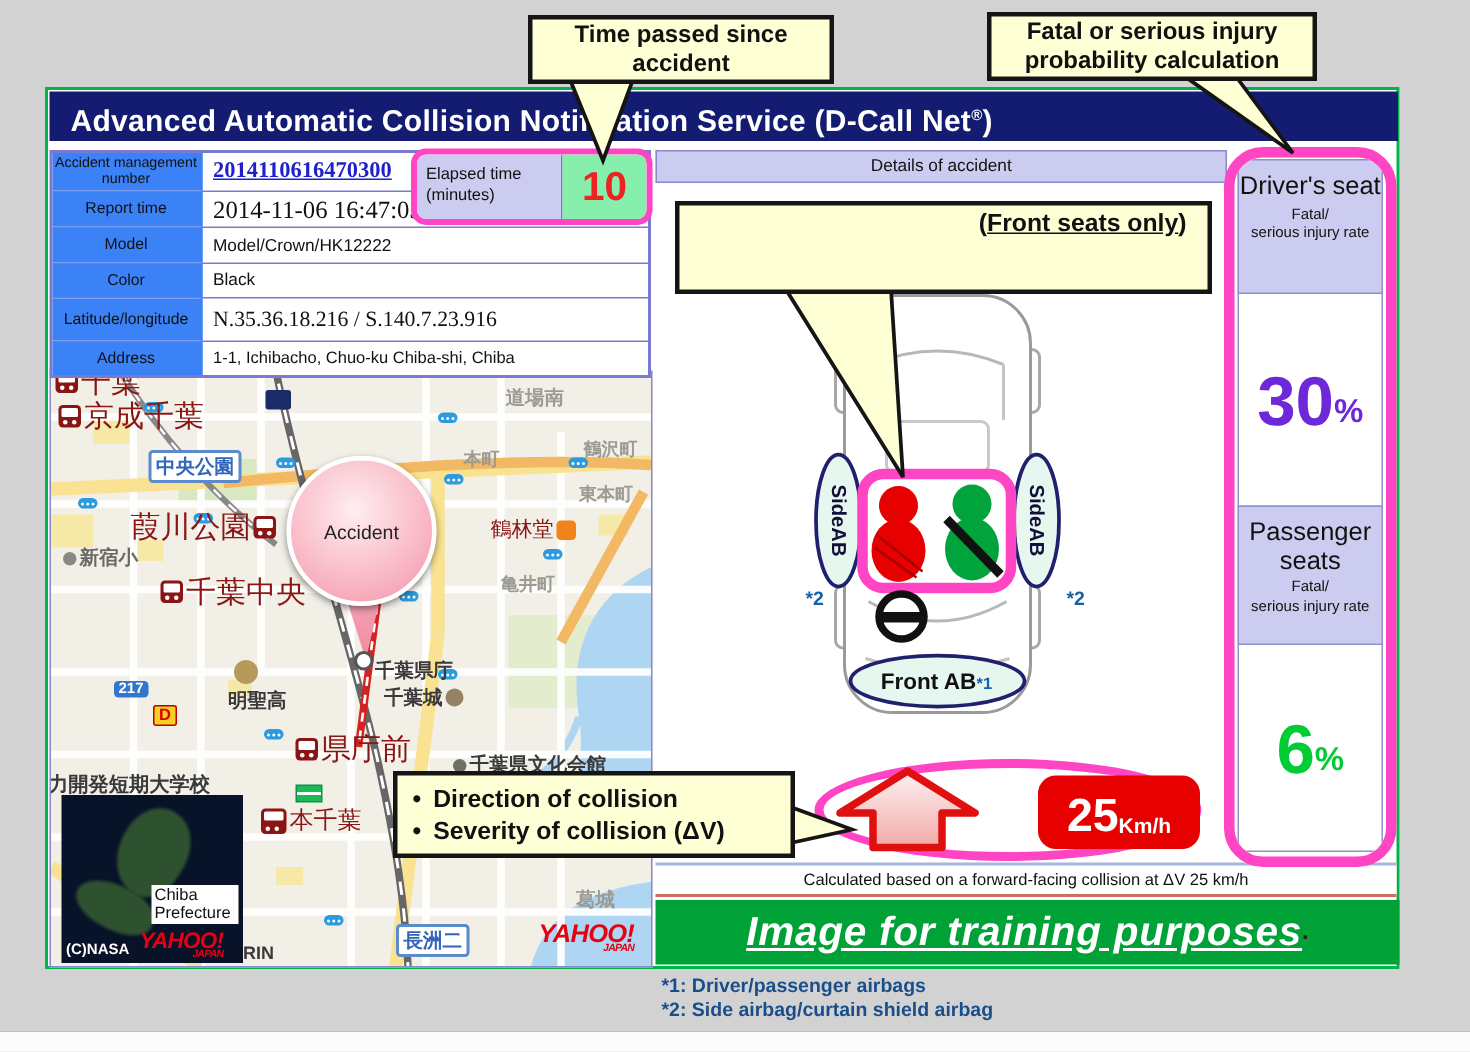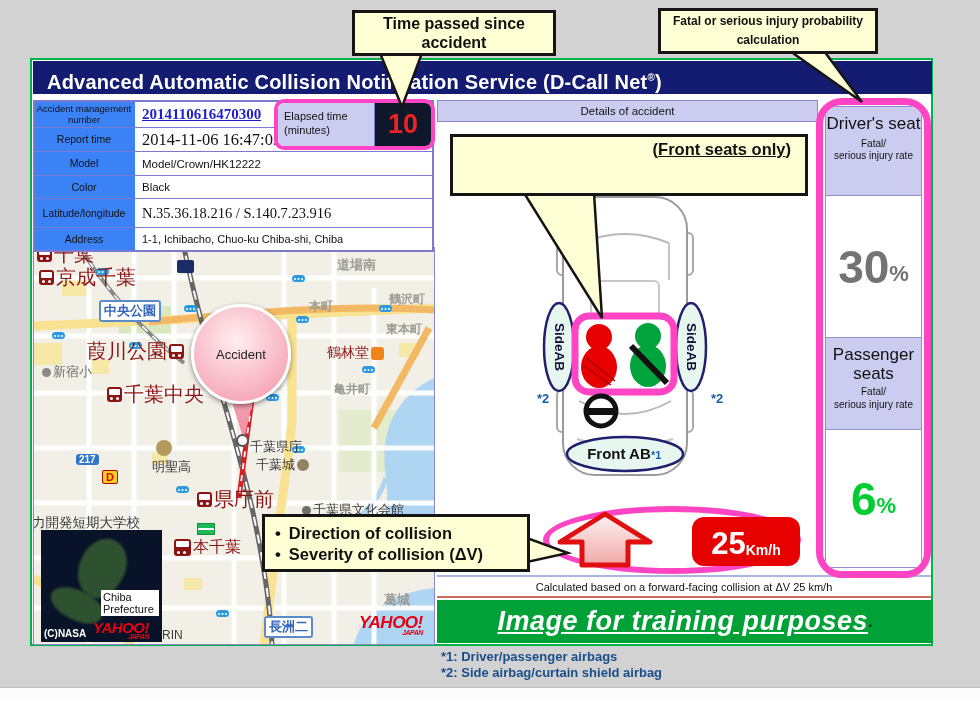--- a/index.html
+++ b/index.html
@@ -26,28 +26,28 @@
        justify-content:center;text-align:center;font-size:10.5px;line-height:1.15;padding:1px;box-sizing:border-box}
   .itv{flex:1;display:flex;align-items:center;padding-left:7px;overflow:hidden;white-space:nowrap}
   .serif{font-family:"Liberation Serif",serif}
   .link{color:#1f1fcc;font-weight:bold;text-decoration:underline;font-size:15px;cursor:pointer}
   
   #elapsed{position:absolute;left:274px;top:99px;width:161px;height:51px;border:4px solid #ff44c4;
            border-radius:10px;display:flex;background:#fff;box-sizing:border-box;z-index:30;overflow:hidden}
   #elapsed .lab{width:97px;background:#ccccf0;border-right:1px solid #7a7ad0;font-size:11px;
                 padding:7px 0 0 6px;line-height:1.25;box-sizing:border-box}
   #elapsed .val{flex:1;display:flex;align-items:center;justify-content:center;
-                color:#ee2222;font-size:27px;font-weight:bold;background:#0f172a}
+                color:#ee2222;font-size:27px;font-weight:bold;background:#86efac}
   
   #map{position:absolute;left:33px;top:247px;width:400px;height:396px;background:#f2efe7;
        overflow:hidden;border:1px solid #8888cc;box-sizing:content-box;z-index:8}
   .m-label{position:absolute;white-space:nowrap;display:flex;align-items:center;gap:2px;z-index:4}
   .maroon{color:#8b1515;font-weight:normal}
   .grayl{color:#9b9b93;font-weight:bold}
-  .blkl{color:#3a3a3a;font-weight:normal}
+  .blkl{color:#3a3a3a;font-weight:bold}
   .blue-box{background:#fff;border:2px solid #5a8ccc;color:#3366bb;font-weight:bold;border-radius:3px;
             padding:0 3px;font-size:13px}
   .train-icon{width:15px;height:15px;background:#8b1515;border-radius:3px;position:relative;flex:0 0 auto}
   .train-icon::before{content:"";position:absolute;left:2px;top:2px;right:2px;height:6px;background:#fff;border-radius:1px}
   .train-icon::after{content:"";position:absolute;left:3px;bottom:2px;width:3px;height:3px;background:#fff;border-radius:50%;box-shadow:6px 0 0 #fff}
   .pill{position:absolute;width:13px;height:7px;background:#2b9ade;border-radius:4px;z-index:3}
   .pill::after{content:"";position:absolute;left:2px;top:2.5px;width:2px;height:2px;background:#fff;border-radius:50%;box-shadow:3.5px 0 0 #fff,7px 0 0 #fff}
   .poi-dot{width:9px;height:9px;border-radius:50%;background:#8a8a82;flex:0 0 auto}
   #balloon{position:absolute;left:157px;top:56px;width:94px;height:94px;border-radius:50%;z-index:6;
            background:radial-gradient(circle at 45% 35%,#ffeef1 0%,#f9bcc8 55%,#f293a8 100%);
@@ -358,21 +358,21 @@
   <span class="t">Image for training purposes</span>
     <span class="p">.</span>
 </div>
 
 <div id="injury-panel">
   <div class="inj-hdr" style="height:90px">
     <div class="ti">Driver's seat</div>
     <div class="su" style="margin-top:4px">Fatal/</div>
     <div class="su">serious injury rate</div>
   </div>
-  <div class="inj-val" style="height:142px;color:#737373">
+  <div class="inj-val" style="height:142px;color:#6d28d9">
     <span class="v">30</span>
       <span class="u">%</span>
   </div>
   <div class="inj-hdr" style="height:93px">
     <div class="ti">Passenger seats</div>
     <div class="su" style="margin-top:3px">Fatal/</div>
     <div class="su">serious injury rate</div>
   </div>
   <div class="inj-val" style="height:138px;color:#00cc33">
     <span class="v">6</span>
@@ -381,21 +381,21 @@
 </div>
 
 <svg id="pointer-layer">
   <polygon points="380,53 422,53 402,107" fill="#ffffd6" stroke="#151515" stroke-width="2.5"></polygon>
   <polygon points="790,51 824,51 862,102" fill="#ffffd6" stroke="#151515" stroke-width="2.5"></polygon>
   <polygon points="524,193 594,193 602,318" fill="#ffffd6" stroke="#151515" stroke-width="2.5"></polygon>
   <polygon points="527,538 527,562 568,553" fill="#ffffd6" stroke="#151515" stroke-width="2.5"></polygon>
 </svg>
 
 <div class="callout center" style="left:352px;top:10px;width:204px;height:46px;font-size:16px;line-height:19px">Time passed since accident</div>
-<div class="callout center" style="left:658px;top:8px;width:220px;height:46px;font-size:12px;line-height:19px">Fatal or serious injury probability calculation</div>
+<div class="callout center" style="left:658px;top:8px;width:220px;height:46px;font-size:16px;line-height:19px">Fatal or serious injury probability calculation</div>
 
 <div class="callout" style="left:450px;top:134px;width:358px;height:62px;font-size:16.5px">
   <div style="text-align:right;padding:3px 14px 0 0">
     <span>(</span><span style="text-decoration:underline">Front seats only</span><span>)</span>
   </div>
 </div>
 
 <div class="callout" style="left:262px;top:514px;width:268px;height:58px;font-size:16.5px">
   <div style="padding:7px 0 0 10px;display:flex;gap:8px">
     <span>•</span>

